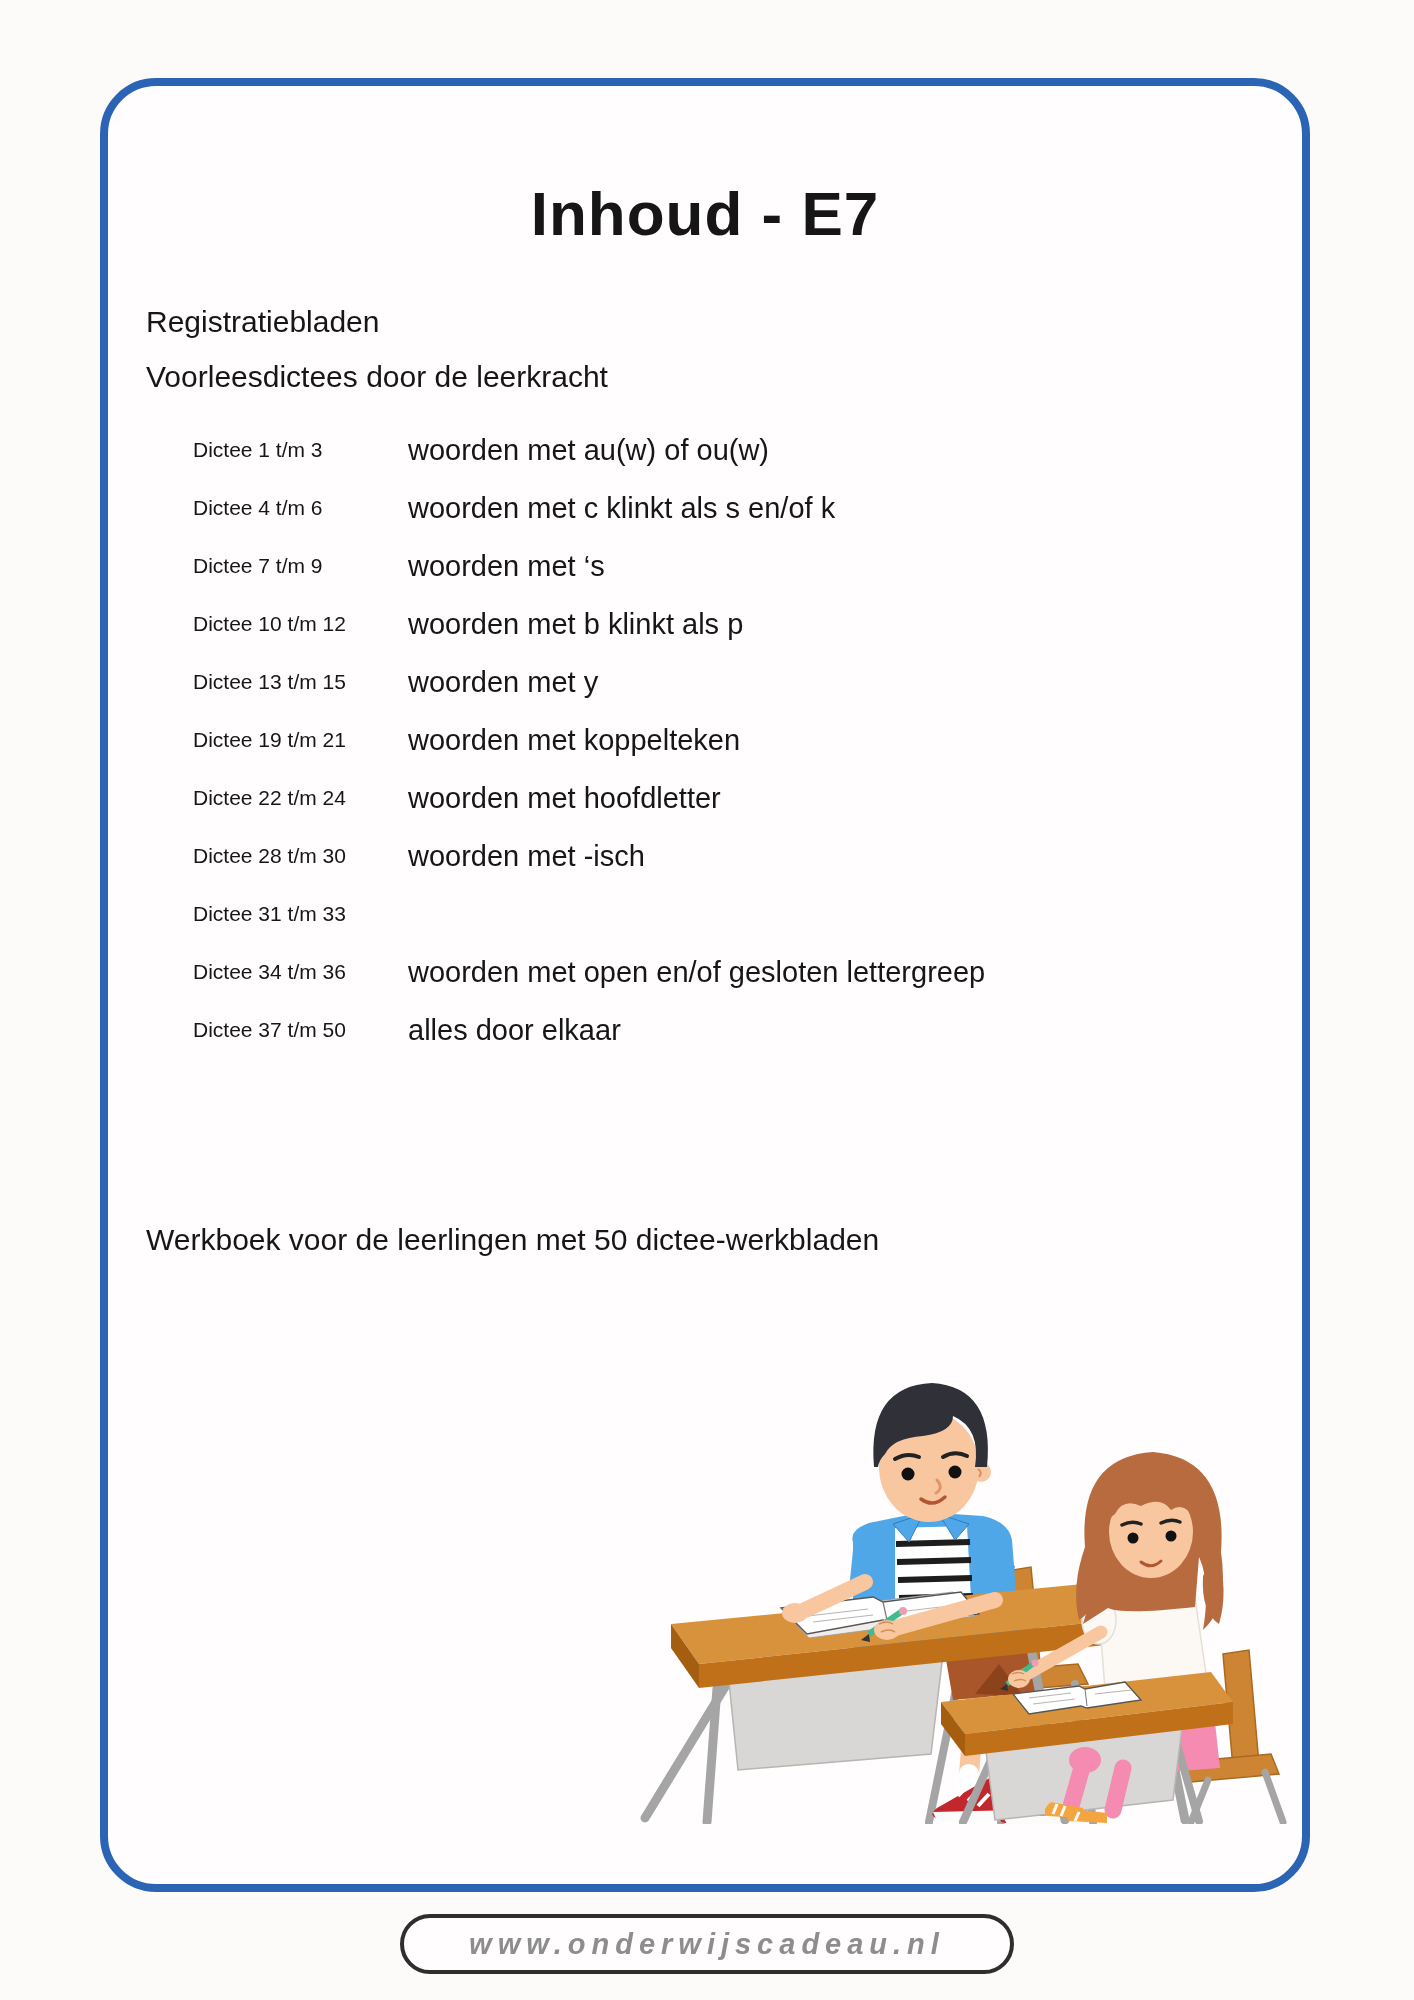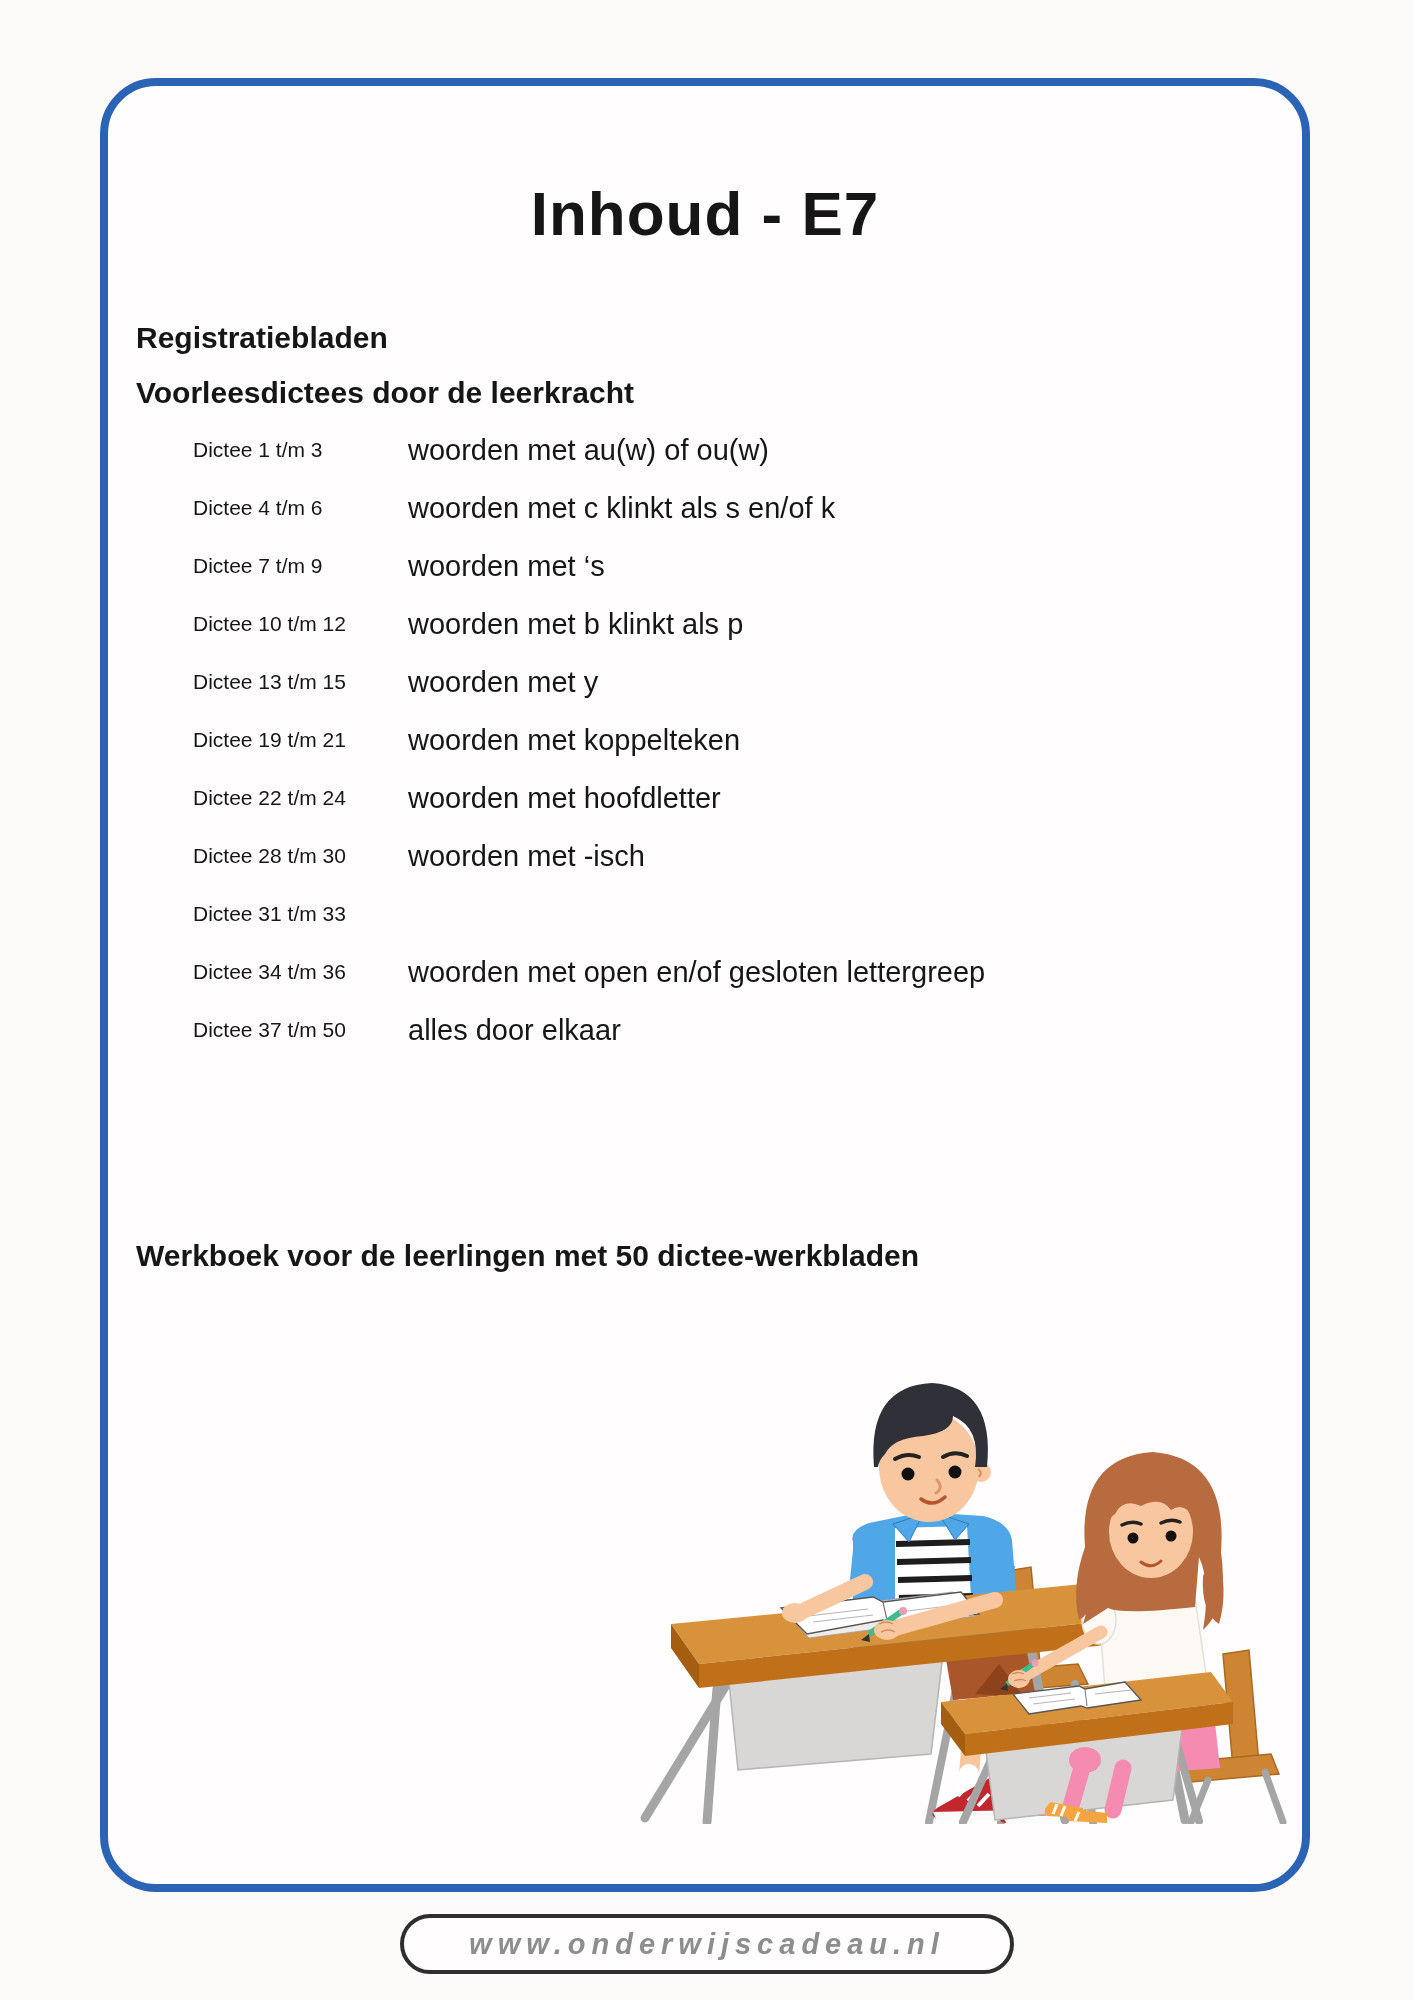--- a/index.html
+++ b/index.html
@@ -11,21 +11,21 @@
   .frame{
     position:absolute;left:100px;top:78px;width:1210px;height:1814px;
     box-sizing:border-box;border:8px solid var(--c-frame,#2b64b5);
     border-radius:56px;background:#fffdfd;
   }
   .title{
     position:absolute;top:64px;left:0;width:100%;text-align:center;
     font-size:62px;font-weight:bold;letter-spacing:1px;line-height:72px;margin-top:28px;
   }
   .h{
-    position:absolute;left:28px;font-size:30px;font-weight:bold;line-height:36px;margin-top:16px;
+    position:absolute;left:38px;font-size:30px;font-weight:normal;line-height:36px;
   }
   .h-reg{top:218px}
   .h-voor{top:273px}
   .h-werk{top:1136px}
   .list{position:absolute;left:0;top:335px;width:100%;}
   .row{position:relative;height:58px;}
   .range{
     position:absolute;left:85px;top:50%;transform:translateY(-50%);
     font-size:21px;font-weight:normal;white-space:nowrap;
   }

